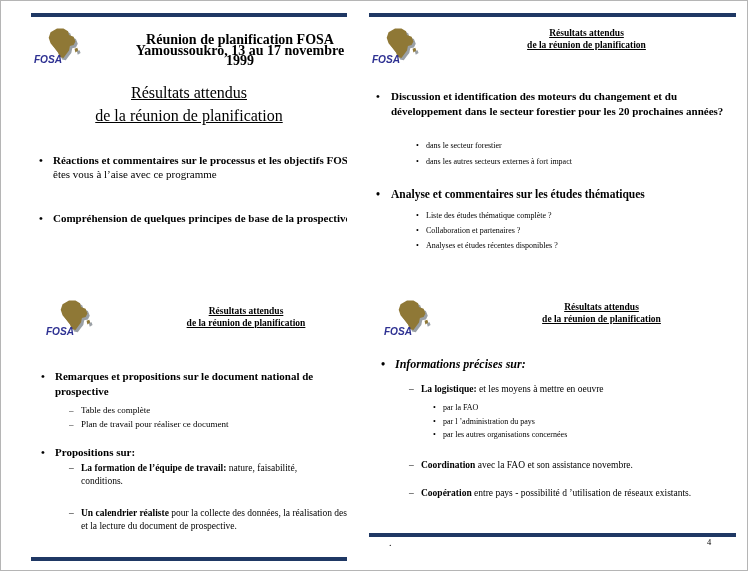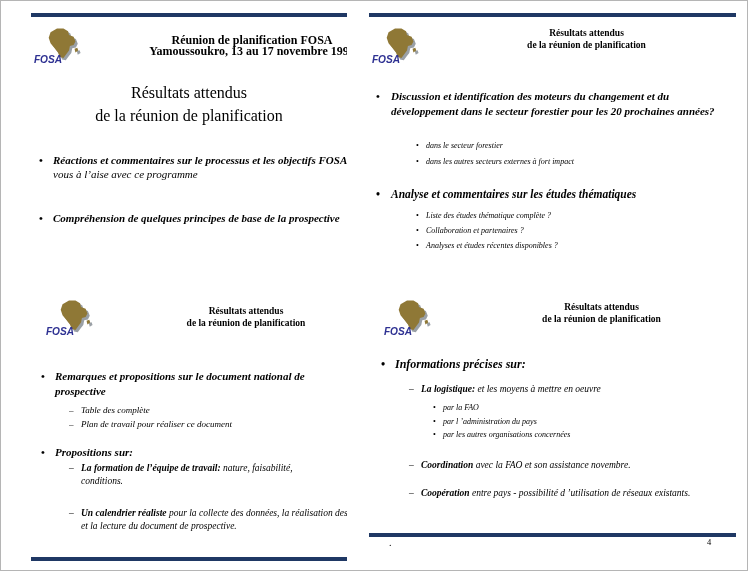--- a/index.html
+++ b/index.html
@@ -21,32 +21,32 @@
   .s4-botbar { top:236px; }
 
   .logo { position:absolute; width:48px; height:38px; }
   .s1-logo { left:2px;  top:14px; }
   .s2-logo { left:2px;  top:14px; }
   .s3-logo { left:14px; top:2px; }
   .s4-logo { left:14px; top:2px; }
   .logo svg { width:100%; height:100%; display:block; }
 
   .hdr { position:absolute; text-align:center; font-weight:bold; }
-  .u { }
-  .s1-hdr { left:116px; top:22px; width:210px; font-size:12px; line-height:10.5px;font-family:Liberation Serif, serif; }
+  .u { text-decoration:underline; }
+  .s1-hdr { left:104px; top:22px; width:210px; font-size:14px; line-height:10.5px;font-family:Liberation Serif, serif; }
   .s2-hdr { left:115px; top:14px; width:205px; font-size:9.5px; line-height:12px; }
   .s3-hdr { left:108px; top:8px;  width:214px; font-size:9.5px; line-height:12px; }
   .s4-hdr { left:130px; top:4px;  width:205px; font-size:9.5px; line-height:12px; }
 
   .s1-title { position:absolute; left:0; top:68px; width:100%; text-align:center;
               font-size:16px; line-height:23px; }
 
   .bullet { position:absolute; display:flex; }
   .mk { flex:none; }
-  .bt { flex:1;font-style:italic; }
+  .bt { flex:1; }
   .bold, b { font-weight:bold; }
 
   
   .s1-b1 { left:8px; top:140px; width:334px; font-size:11px; line-height:14px; font-weight:bold; }
   .s1-b2 { left:8px; top:198px; width:334px; font-size:11px; line-height:14px; font-weight:bold; }
   .s1-b1 .mk, .s1-b2 .mk { width:14px; }
   .s1-b1 .reg { font-weight:normal; }
 
   
   .s2-b1 { left:7px; top:76px;  width:352px; font-size:11px; line-height:14.5px; font-weight:bold; }

